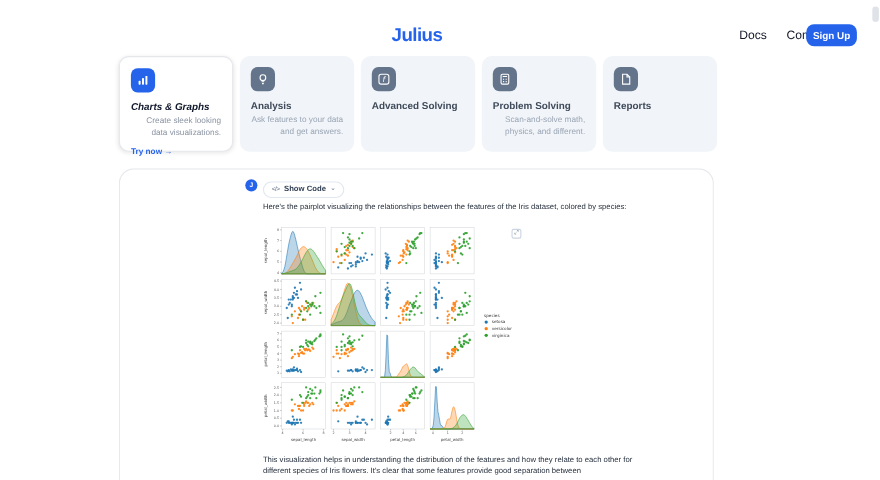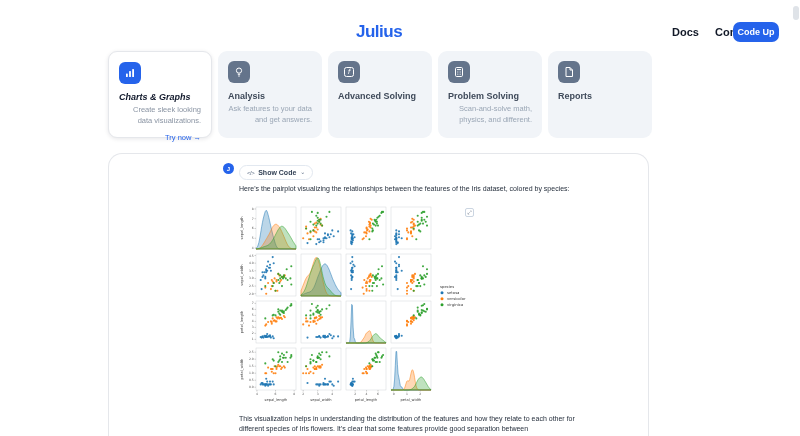--- a/index.html
+++ b/index.html
@@ -2,39 +2,39 @@
 <html><head>
 <meta charset="utf-8">
 <style>
   * { margin:0; padding:0; box-sizing:border-box; }
   html,body { width:800px; height:436px; overflow:hidden; background:#ffffff;
               font-family:"Liberation Sans", sans-serif; }
   
   .topnav { position:absolute; left:0; top:0; width:716px; height:34px; background:#fff;margin-top:16px; }
   .logo { position:absolute; left:356px; top:6px; font-size:17px; font-weight:800;
           color:#2563eb; letter-spacing:-0.5px; cursor:pointer; }
-  .nav-link { position:absolute; top:10px; font-size:11px; font-weight:700; color:#111827;
+  .nav-link { position:absolute; top:10px; font-size:11px; font-weight:400; color:#111827;
               text-decoration:none; cursor:pointer;padding-left:36px; }
   .nav-docs { left:636px; }
   .nav-community { left:679px; }
   .signup { position:absolute; left:733px; top:6px; width:46px; height:20px; background:#2563eb;
             color:#fff; border:none; border-radius:7px; font-size:9px; font-weight:700;
             font-family:"Liberation Sans",sans-serif; cursor:pointer; }
   
   .cards { position:absolute; left:108px; top:51px; display:flex; gap:6px; }
   .card { width:104px; height:87px; border-radius:9px; padding:10px; background:#f1f4f8; position:relative; cursor:pointer; }
   .card.active { background:#fff; border:1px solid #e5e7eb; box-shadow:0 1px 4px rgba(15,23,42,.10); }
   .tile { width:22px; height:22px; border-radius:6px; background:#64748b;
           display:flex; align-items:center; justify-content:center; }
   .card.active .tile { background:#2563eb; }
   .card h3 { margin-top:8px; font-size:9px; font-weight:700; color:#3f4a5a; }
   .card.active h3 { color:#0f172a;font-style:italic; }
   .card p { margin-top:3px; font-size:7.5px; line-height:1.4; color:#9aa6b5;text-align:right; }
   .card.active p { color:#8a94a3; }
-  .trynow { margin-top:7px; font-size:7.5px; font-weight:400; color:#2563eb; cursor:pointer;text-align:right; }
+  .trynow { margin-top:7px; font-size:7.5px; font-weight:700; color:#2563eb; cursor:pointer; }
   
   .chatpanel { position:absolute; left:108px; top:153px; width:541px; height:300px;
                background:#fff; border:1px solid #e5e7eb; border-bottom:none;
                border-radius:14px 14px 0 0; }
   .avatar { position:absolute; left:114px; top:9px; width:11px; height:11px; border-radius:50%;
             background:#2563eb; color:#fff; font-size:6px; font-weight:700;
             display:flex; align-items:center; justify-content:center; }
   .showcode { position:absolute; left:130px; top:11px; height:15px; padding:0 7px;
               display:flex; align-items:center; gap:4px; background:#fff;
               border:1px solid #e2e8f0; border-radius:8px; cursor:pointer; }
@@ -55,21 +55,21 @@
                   border-radius:3px; background:#dfe3e8; cursor:pointer; }
   svg text { font-family:"DejaVu Sans","Liberation Sans",sans-serif; }
 </style>
 </head>
 <body>
 
 <header class="topnav">
   <div class="logo">Julius</div>
   <a class="nav-link nav-docs">Docs</a>
   <a class="nav-link nav-community">Community</a>
-  <button class="signup">Code Up</button>
+  <button class="signup">Sign Up</button>
 </header>
 
 <section class="cards">
 
   <div class="card active">
     <div class="tile">
       <svg width="12" height="12" viewBox="0 0 12 12">
         <rect x="2" y="6.5" width="1.8" height="3.5" rx="0.6" fill="#fff"></rect>
         <rect x="5.1" y="4" width="1.8" height="6" rx="0.6" fill="#fff"></rect>
         <rect x="8.2" y="2" width="1.8" height="8" rx="0.6" fill="#fff"></rect>

